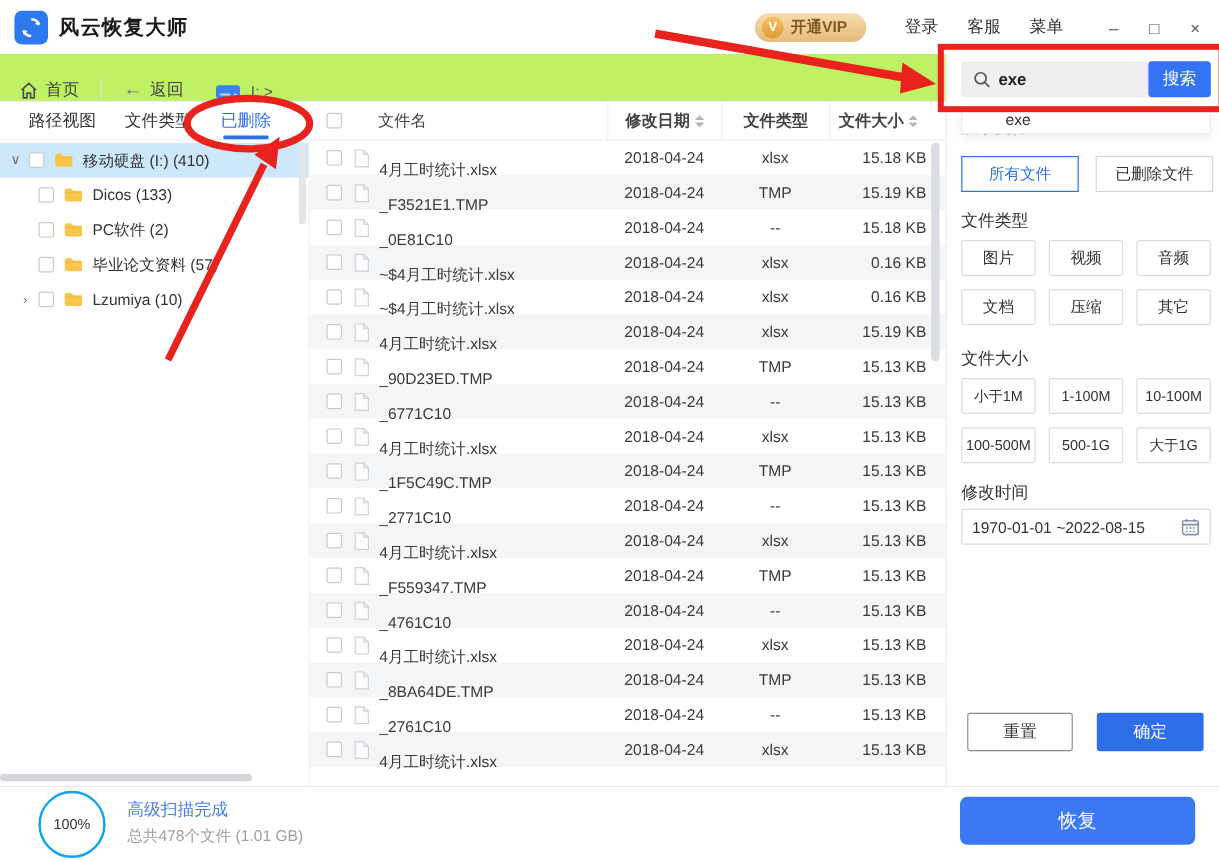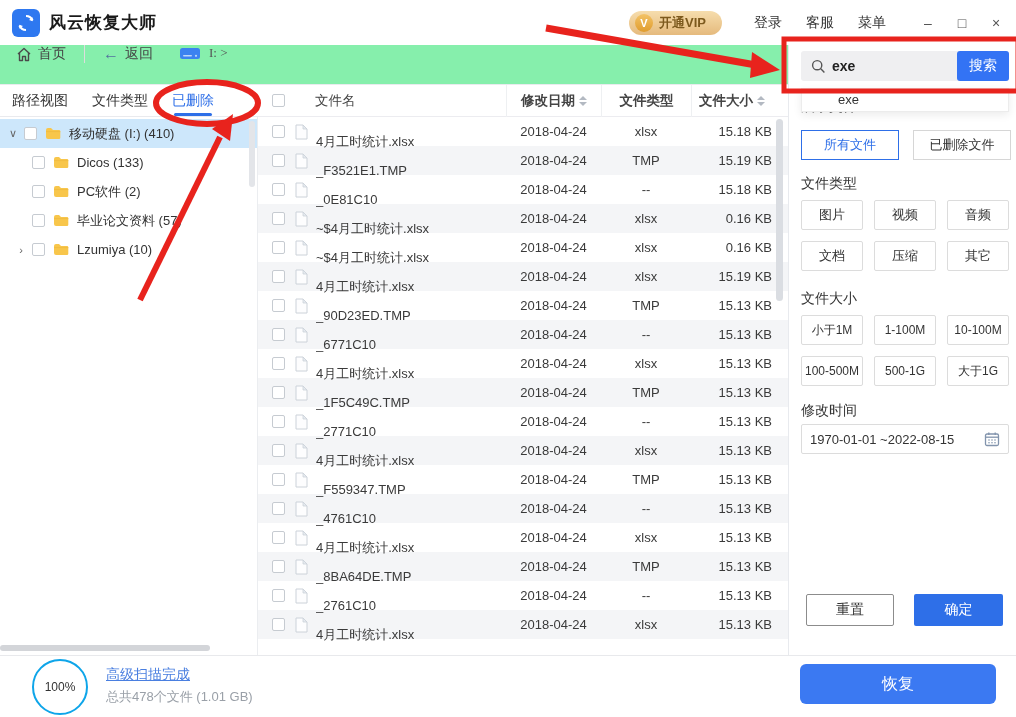--- a/index.html
+++ b/index.html
@@ -19,31 +19,31 @@
     font-size:13px; font-weight:bold; color:#7d5a1e; cursor:pointer; margin-right:8px; }
   .vip-badge { width:18px; height:18px; border-radius:50%;
     background:linear-gradient(180deg,#f3c367,#e09c2e); color:#fff; font-size:11px;
     font-weight:bold; display:flex; align-items:center; justify-content:center; }
   .tb-link { font-size:14px; color:#333; cursor:pointer; }
   .win-controls { display:flex; align-items:center; gap:18px; margin-left:10px; }
   .win-btn { font-size:14px; color:#555; cursor:pointer; width:16px; text-align:center; }
 
   
   .toolbar { position:absolute; left:0; top:45px; width:788px; height:40px;
-    background:#86efac; border-bottom:1px solid #e9ebee; display:flex; align-items:flex-start;
-    padding:0 16px; font-size:14px; color:#444;font-family:Liberation Serif, serif; }
+    background:#bef264; border-bottom:1px solid #e9ebee; display:flex; align-items:flex-end;
+    padding:0 16px; font-size:14px; color:#444; }
   .tool-item { display:flex; align-items:center; gap:6px; cursor:pointer; }
   .tool-sep { width:1px; height:18px; background:#ddd; margin:0 18px; }
   .back-arrow { font-size:16px; color:#53719e; }
   .crumb { display:flex; align-items:center; gap:8px; margin-left:26px; cursor:pointer; }
   .crumb-text { font-size:13px; color:#555; }
 
   
   .tabs { position:absolute; left:0; top:85px; width:258px; height:32px;
-    display:flex; align-items:center; gap:24px; padding-left:12px;
+    display:flex; align-items:center; gap:24px; padding-left:24px;
     border-bottom:1px solid #e9eaee; background:#fff; }
   .tab { position:relative; font-size:14px; color:#333; height:32px; line-height:30px; cursor:pointer; }
   .tab.active { color:#2e6fe8; }
   .tab.active::after { content:""; position:absolute; left:2px; right:2px; bottom:1px;
     height:3px; background:#2e6fe8; border-radius:2px; }
 
   
   .sidebar { position:absolute; left:0; top:117px; width:258px; height:538px;
     background:#fff; border-right:1px solid #ebedf0; padding-top:2px; }
   .tree-item { display:flex; align-items:center; height:29px; padding-left:6px;
@@ -118,21 +118,21 @@
     border-radius:2px; font-size:14px; color:#333; cursor:pointer; font-family:inherit; }
   .btn-confirm { width:89px; height:32px; background:#2e6fe8; border:none; border-radius:2px;
     font-size:14px; color:#fff; cursor:pointer; font-family:inherit; }
 
   
   .statusbar { position:absolute; left:0; top:655px; width:1016px; height:62px;
     background:#fff; border-top:1px solid #e8e9ec; }
   .progress-ring { position:absolute; left:32px; top:3px; width:56px; height:56px;
     border:2px solid #0ea5e9; border-radius:50%; display:flex; align-items:center;
     justify-content:center; font-size:12px; color:#333; background:#fff; }
-  .scan-status { position:absolute; left:106px; top:10px; font-size:14px; color:#4a7fe0;text-decoration:underline; }
+  .scan-status { position:absolute; left:106px; top:10px; font-size:14px; color:#4a7fe0; }
   .scan-summary { position:absolute; left:106px; top:32px; font-size:13px; color:#9aa0a8; }
   .btn-recover { position:absolute; left:800px; top:8px; width:196px; height:40px;
     background:#3b79f2; border:none; border-radius:6px; color:#fff; font-size:16px;
     cursor:pointer; font-family:inherit; }
 
   
   .annotations { position:absolute; left:0; top:0; width:1016px; height:717px;
     z-index:20; pointer-events:none; }
 </style>
 </head>

